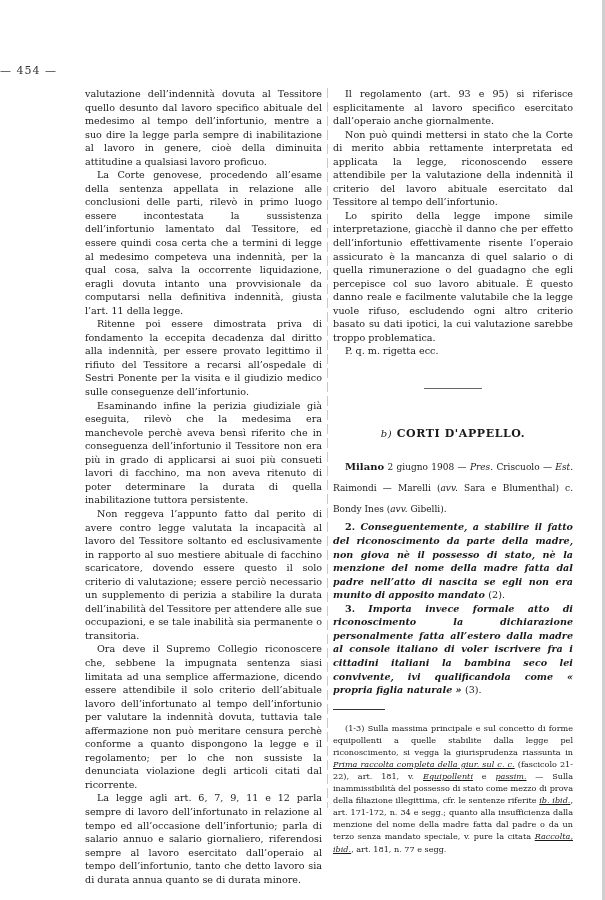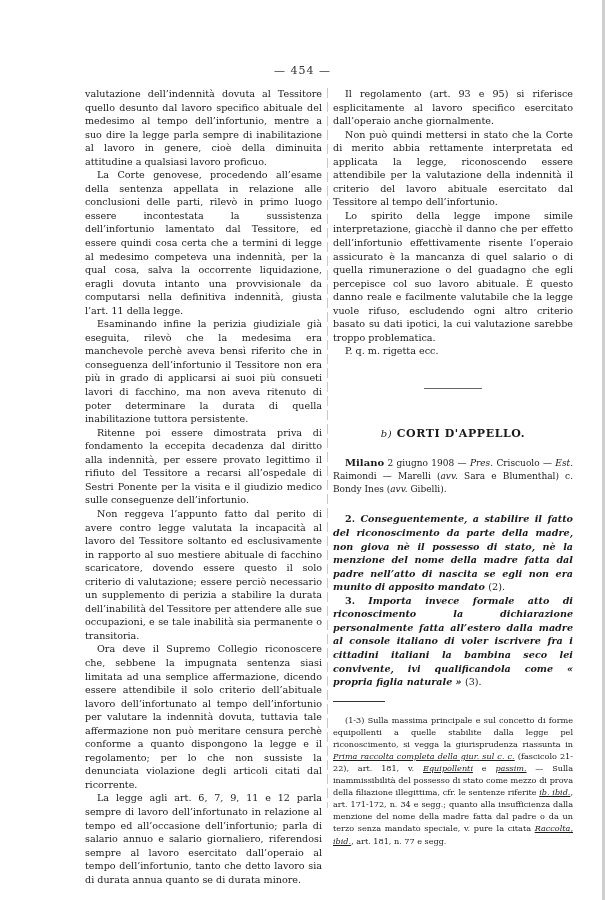--- a/index.html
+++ b/index.html
@@ -2,62 +2,62 @@
 <html><head>
 <meta charset="utf-8">
 <style>
   html, body { margin: 0; padding: 0; }
   body {
     width: 605px; height: 900px; background: #ffffff; position: relative; overflow: hidden;
     font-family: "DejaVu Serif", "Liberation Serif", serif; color: #1a1a1a;
   }
   .right-edge { position: absolute; right: 0; top: 0; width: 3px; height: 900px; background: #cfcfcf; }
   .page-num {
-    position: absolute; top: 64px; left: 0; width: 605px; text-align: center;
+    position: absolute; top: 64px; left: 0; width: 605px; text-align: left;
     font-size: 11px; letter-spacing: 1px; color: #333;
   }
   .col {
     position: absolute; top: 87px; font-size: 9.6px; line-height: 13.55px; text-align: justify;
   }
   .col-left { left: 85px; width: 237px; }
   .col-right { left: 333px; width: 240px; }
   .divider {
     position: absolute; left: 327px; top: 88px; width: 1px; height: 720px;
     background: repeating-linear-gradient(to bottom, #c8c8c8 0 10px, transparent 10px 14px);
   }
   p { margin: 0; text-indent: 12px; }
   p.noindent { text-indent: 0; }
   .sep { width: 58px; height: 1px; background: #666; margin: 30px auto 0 auto; }
   .section-head {
     text-align: center; margin-top: 38px; margin-bottom: 16px;
     font-size: 11px; font-weight: bold; letter-spacing: 0.6px;
   }
   .section-head .letter { font-style: italic; font-weight: normal; font-size: 10px; }
-  .case-head { font-size: 9px; line-height: 13px; text-indent: 12px; margin-bottom: 16px; }
+  .case-head { font-size: 9px; line-height: 21px; text-indent: 12px; }
   .case-head .city { font-weight: bold; font-size: 10px; }
   .maxims p { font-style: italic; font-weight: bold; }
   .maxims p .num { font-style: normal; }
   .maxims p .ref { font-style: normal; font-weight: normal; }
   .fn-rule { width: 52px; height: 1px; background: #333; margin: 12px 0 12px 0; }
   .footnote { font-size: 8.1px; line-height: 12.1px; }
   .footnote p { text-indent: 12px; }
   .footnote i { font-style: italic; text-decoration: underline; }
 </style>
 </head>
 <body>
 
 <div class="right-edge"></div>
 
 <div class="page-num">— 454 —</div>
 
 <div class="col col-left">
   <p class="noindent">valutazione dell’indennità dovuta al Tessitore quello desunto dal lavoro specifico abituale del medesimo al tempo dell’infortunio, mentre a suo dire la legge parla sempre di inabilitazione al lavoro in genere, cioè della diminuita attitudine a qualsiasi lavoro proficuo.</p>
   <p>La Corte genovese, procedendo all’esame della sentenza appellata in relazione alle conclusioni delle parti, rilevò in primo luogo essere incontestata la sussistenza dell’infortunio lamentato dal Tessitore, ed essere quindi cosa certa che a termini di legge al medesimo competeva una indennità, per la qual cosa, salva la occorrente liquidazione, eragli dovuta intanto una provvisionale da computarsi nella definitiva indennità, giusta l’art. 11 della legge.</p>
+  <p>Ritenne poi essere dimostrata priva di fondamento la eccepita decadenza dal diritto alla indennità, per essere provato legittimo il rifiuto del Tessitore a recarsi all’ospedale di Sestri Ponente per la visita e il giudizio medico sulle conseguenze dell’infortunio.</p>
   <p>Esaminando infine la perizia giudiziale già eseguita, rilevò che la medesima era manchevole perchè aveva bensì riferito che in conseguenza dell’infortunio il Tessitore non era più in grado di applicarsi ai suoi più consueti lavori di facchino, ma non aveva ritenuto di poter determinare la durata di quella inabilitazione tuttora persistente.</p>
-  <p>Ritenne poi essere dimostrata priva di fondamento la eccepita decadenza dal diritto alla indennità, per essere provato legittimo il rifiuto del Tessitore a recarsi all’ospedale di Sestri Ponente per la visita e il giudizio medico sulle conseguenze dell’infortunio.</p>
   <p>Non reggeva l’appunto fatto dal perito di avere contro legge valutata la incapacità al lavoro del Tessitore soltanto ed esclusivamente in rapporto al suo mestiere abituale di facchino scaricatore, dovendo essere questo il solo criterio di valutazione; essere perciò necessario un supplemento di perizia a stabilire la durata dell’inabilità del Tessitore per attendere alle sue occupazioni, e se tale inabilità sia permanente o transitoria.</p>
   <p>Ora deve il Supremo Collegio riconoscere che, sebbene la impugnata sentenza siasi limitata ad una semplice affermazione, dicendo essere attendibile il solo criterio dell’abituale lavoro dell’infortunato al tempo dell’infortunio per valutare la indennità dovuta, tuttavia tale affermazione non può meritare censura perchè conforme a quanto dispongono la legge e il regolamento; per lo che non sussiste la denunciata violazione degli articoli citati dal ricorrente.</p>
   <p>La legge agli art. 6, 7, 9, 11 e 12 parla sempre di lavoro dell’infortunato in relazione al tempo ed all’occasione dell’infortunio; parla di salario annuo e salario giornaliero, riferendosi sempre al lavoro esercitato dall’operaio al tempo dell’infortunio, tanto che detto lavoro sia di durata annua quanto se di durata minore.</p>
 </div>
 
 <div class="divider"></div>
 
 <div class="col col-right">
   <p>Il regolamento (art. 93 e 95) si riferisce esplicitamente al lavoro specifico esercitato dall’operaio anche giornalmente.</p>
   <p>Non può quindi mettersi in stato che la Corte di merito abbia rettamente interpretata ed applicata la legge, riconoscendo essere attendibile per la valutazione della indennità il criterio del lavoro abituale esercitato dal Tessitore al tempo dell’infortunio.</p>

